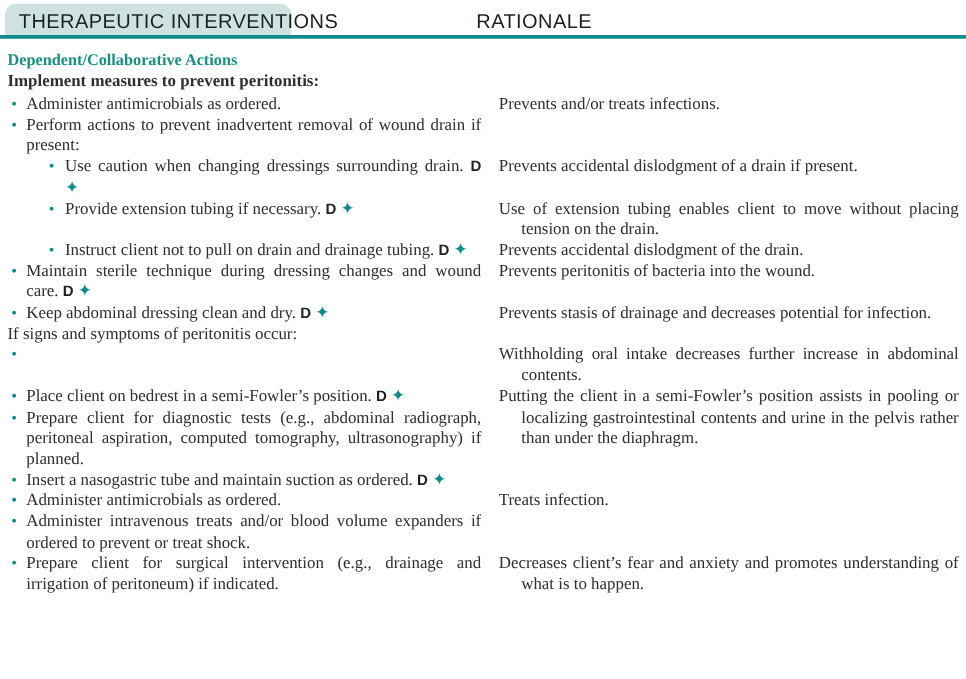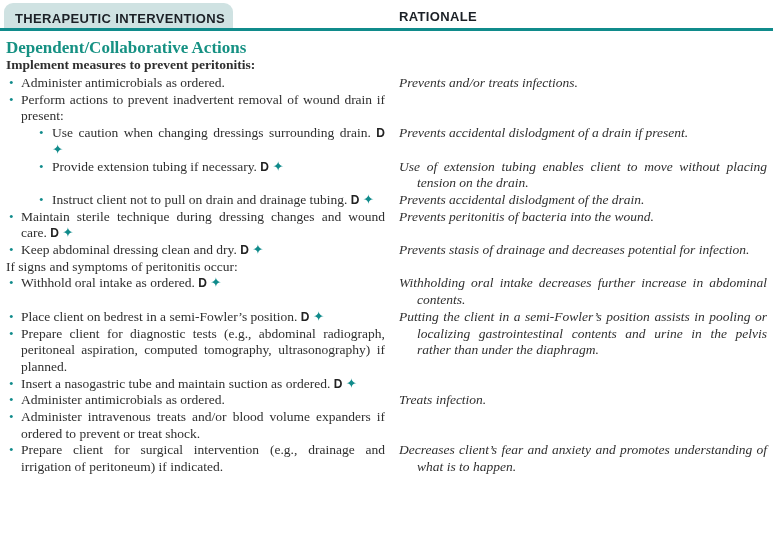--- a/index.html
+++ b/index.html
@@ -22,43 +22,43 @@
   .tab-box{
     position:absolute;left:4px;top:3px;
     width:229px;height:26px;
     background:var(--box-bg);
     border-radius:9px 9px 0 0;
     box-sizing:border-box;
     padding:6px 0 0 11px;
   }
   .col-header{
     font-family:"Liberation Sans", sans-serif;
-    font-weight:bold;
-    font-size:13px;
+    font-weight:normal;
+    font-size:16px;
     letter-spacing:.35px;
     color:var(--header-text);
     white-space:nowrap;
   }
   .rationale-header{
-    position:absolute;left:399px;top:9px;
+    position:absolute;left:381px;top:9px;
   }
   .rule{
     position:absolute;left:0;top:28px;
     width:773px;height:2.5px;
     background:var(--accent);
   }
   
   .content{
     position:absolute;left:6px;top:39px;width:761px;
     font-size:13.5px;line-height:16.7px;
   }
   .section-heading{
     color:var(--heading-teal);
     font-weight:bold;
-    font-size:17px;
+    font-size:13px;
     line-height:17px;
   }
   .intro-line{line-height:17px;font-weight:bold;}
   .rows{margin-top:2px;}
   .row{display:flex;align-items:flex-start;}
   .cell-left{flex:none;width:379px;margin-right:14px;}
   .cell-right{flex:1;min-width:0;}
   .item{position:relative;text-align:justify;}
   .item.lvl0{padding-left:0;}
   .item.lvl1{padding-left:15px;}
@@ -75,21 +75,20 @@
     font-weight:bold;
     font-size:12px;
     color:#222;
   }
   .star{
     color:var(--accent);
     font-style:normal;
     font-size:13.5px;
   }
   .rationale{
-    font-style:italic;
     text-align:justify;
     padding-left:18px;
     text-indent:-18px;
   }
 </style>
 </head>
 <body>
 
 <div class="page">
 
@@ -160,21 +159,21 @@
           </div>
         </div>
         <div class="row">
           <div class="cell-left">
             <div class="item lvl0"><span>If signs and symptoms of peritonitis occur:</span></div>
           </div>
           <div class="cell-right"></div>
         </div>
         <div class="row">
           <div class="cell-left">
-            <div class="item lvl1"><span class="bullet">•</span><span>Withhold oral intake as ordered. <span class="dflag">D</span> <span class="star">✦</span></span></div>
+            <div class="item lvl1"><span class="bullet">•</span></div>
           </div>
           <div class="cell-right">
             <div class="rationale">Withholding oral intake decreases further increase in abdominal contents.</div>
           </div>
         </div>
         <div class="row">
           <div class="cell-left">
             <div class="item lvl1"><span class="bullet">•</span><span>Place client on bedrest in a semi-Fowler’s position. <span class="dflag">D</span> <span class="star">✦</span></span></div>
             <div class="item lvl1"><span class="bullet">•</span><span>Prepare client for diagnostic tests (e.g., abdominal radiograph, peritoneal aspiration, computed tomography, ultrasonography) if planned.</span></div>
           </div>

